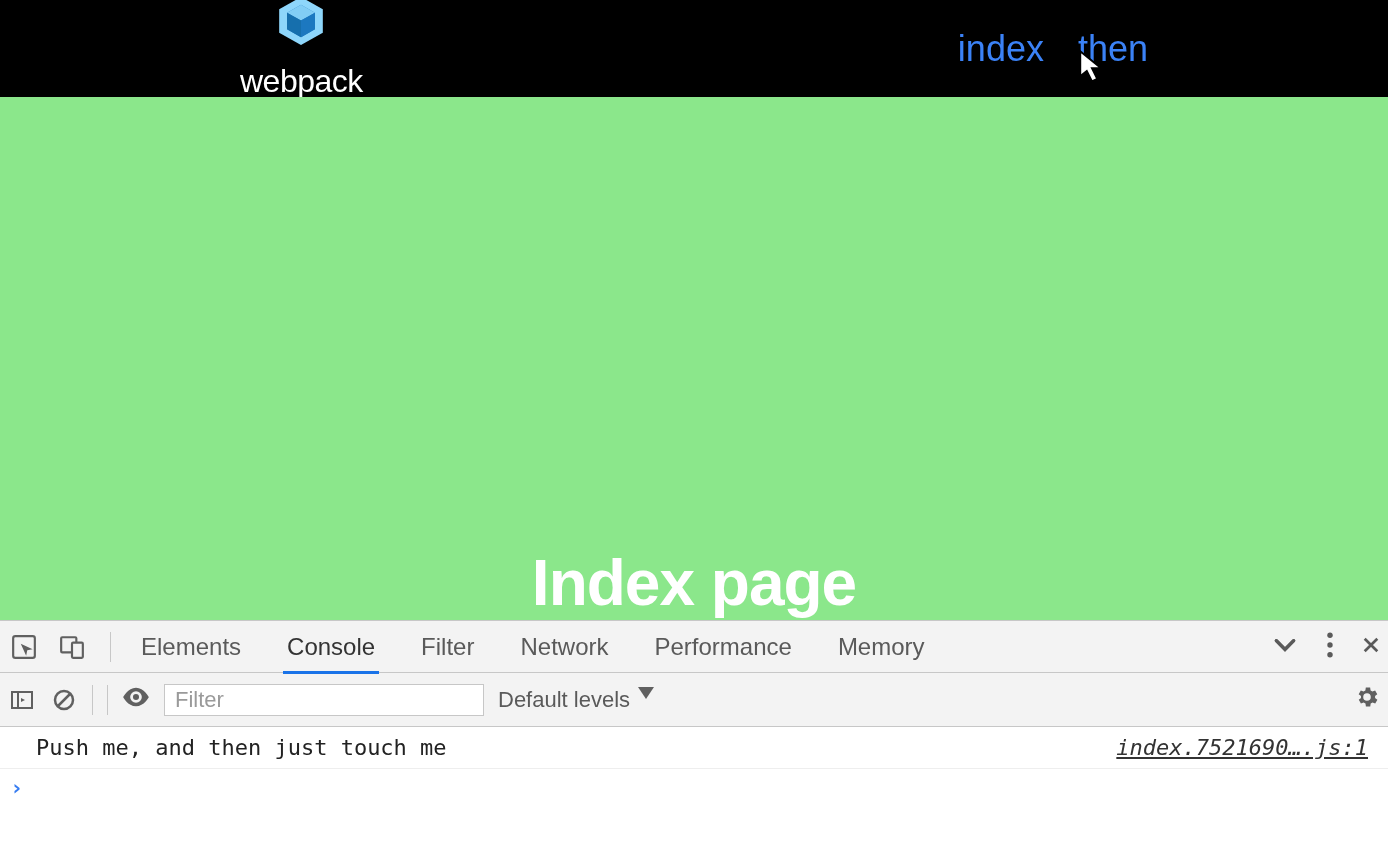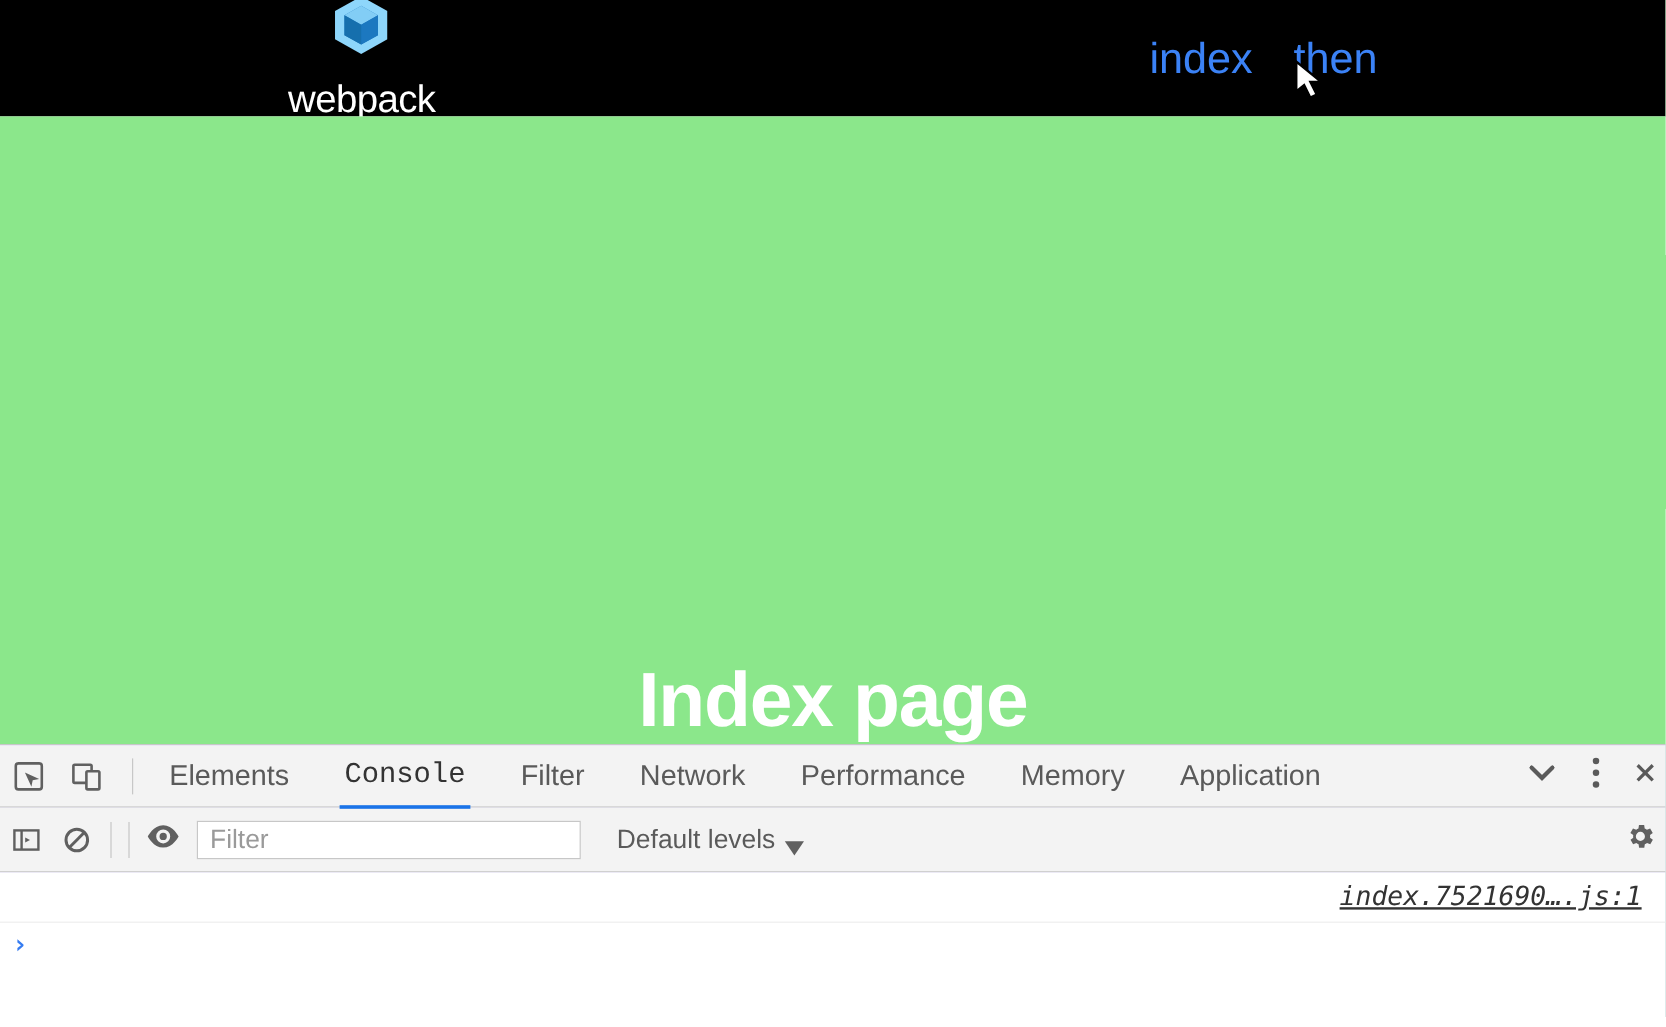--- a/index.html
+++ b/index.html
@@ -93,21 +93,20 @@
     display: flex;
     gap: 46px;
     margin-left: 22px;
     font-size: 24px;
     color: #5a5a5a;
   }
   .dt-tab { cursor: pointer; padding: 10px 0; }
   .dt-tab.active {
     color: #333;
     position: relative;
-    font-family: Liberation Mono, monospace;
   }
   .dt-tab.active::after {
     content: "";
     position: absolute;
     left: -4px; right: -4px; bottom: -3px;
     height: 3px;
     background: #1a73e8;
   }
   .dt-tabs-right {
     margin-left: auto;
@@ -147,22 +146,22 @@
     width: 320px;
     height: 32px;
     border: 1px solid #c7c7c7;
     background: #fff;
     font-size: 22px;
     padding: 12px 10px;
     color: #333;
   }
   .filter-input::placeholder { color: #9a9a9a; }
   .levels {
-    display: flex; align-items: flex-end; gap: 8px;
-    margin-left: 16px;
+    display: flex; align-items: flex-start; gap: 8px;
+    margin-left: 0;
   }
   .gear-right {
     margin-left: auto;
   }
 
   .dt-console {
     flex: 1;
     background: #fff;
     font-family: Menlo, Consolas, monospace;
     font-size: 22px;
@@ -242,21 +241,20 @@
       <span class="tab-sep"></span>
     </div>
 
     <div class="dt-tabnames">
       <span class="dt-tab">Elements</span>
       <span class="dt-tab active">Console</span>
       <span class="dt-tab">Filter</span>
       <span class="dt-tab">Network</span>
       <span class="dt-tab">Performance</span>
       <span class="dt-tab">Memory</span>
-      <span class="dt-tab">Application</span>
     </div>
 
     <div class="dt-tabs-right">
       <span>
         <svg width="26" height="18" viewBox="0 0 24 16" stroke="#5a5a5a" stroke-width="3" fill="none" stroke-linecap="round">
           <path d="M4 4 L12 12 L20 4"></path>
           <path d="M4 4 L12 12 L20 4" transform="translate(0,-0)"></path>
         </svg>
       </span>
       <span>
@@ -309,20 +307,21 @@
 
     <span class="gear-right">
       <svg width="26" height="26" viewBox="0 0 24 24" fill="#606060">
         <path d="M19.4 13a7.5 7.5 0 0 0 .1-1 7.5 7.5 0 0 0-.1-1l2.1-1.6-2-3.5-2.5 1a7.6 7.6 0 0 0-1.7-1l-.4-2.6h-4l-.4 2.6a7.6 7.6 0 0 0-1.7 1l-2.5-1-2 3.5L6.5 11a7.5 7.5 0 0 0-.1 1 7.5 7.5 0 0 0 .1 1l-2.1 1.6 2 3.5 2.5-1a7.6 7.6 0 0 0 1.7 1l.4 2.6h4l.4-2.6a7.6 7.6 0 0 0 1.7-1l2.5 1 2-3.5Zm-7.4 2.5A3.5 3.5 0 1 1 15.5 12 3.5 3.5 0 0 1 12 15.5Z"></path>
       </svg>
     </span>
   </div>
 
   <div class="dt-console">
     <div class="console-row">
+      <span class="console-msg">Push me, and then just touch me</span>
       <a class="console-src">index.7521690….js:1</a>
     </div>
     <div class="console-prompt">›</div>
   </div>
 </section>
 
 <div class="cursor">
   <svg width="28" height="34" viewBox="0 0 20 26">
     <path d="M1 1 L1 20 L6 16 L10 24 L14 22 L10 14 L17 14 Z" fill="#fff" stroke="#000" stroke-width="1.5"></path>
   </svg>

